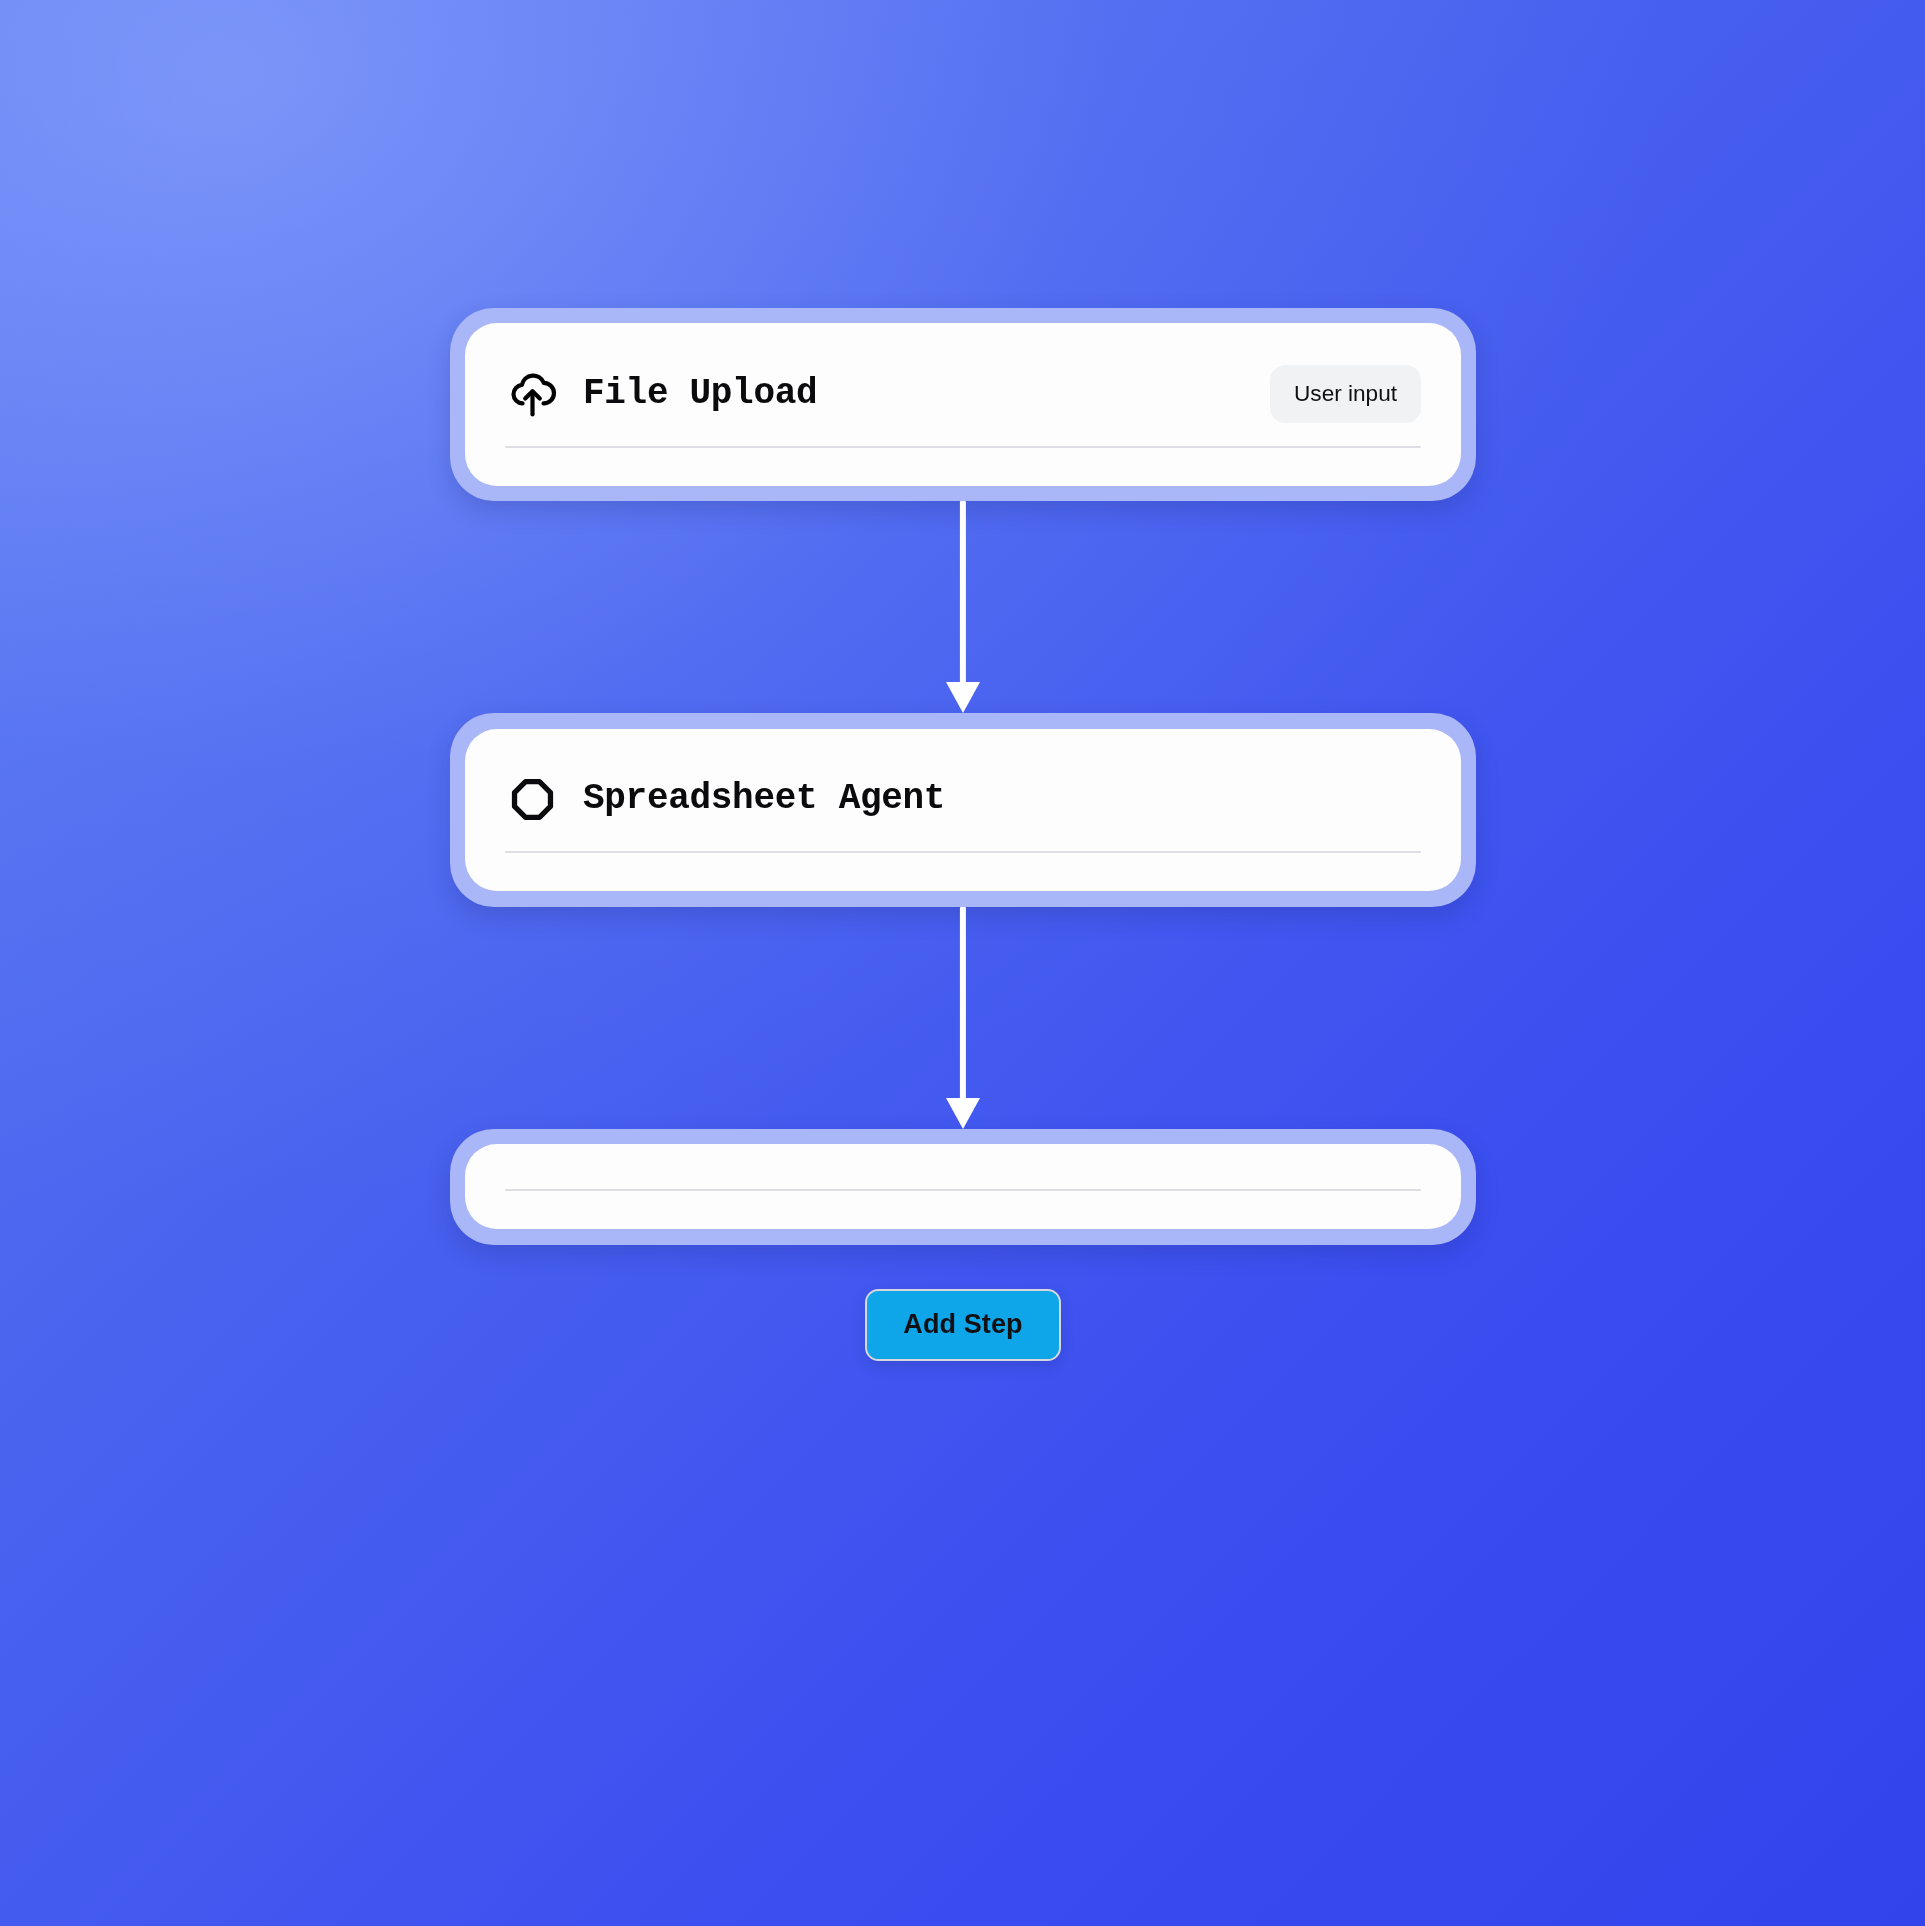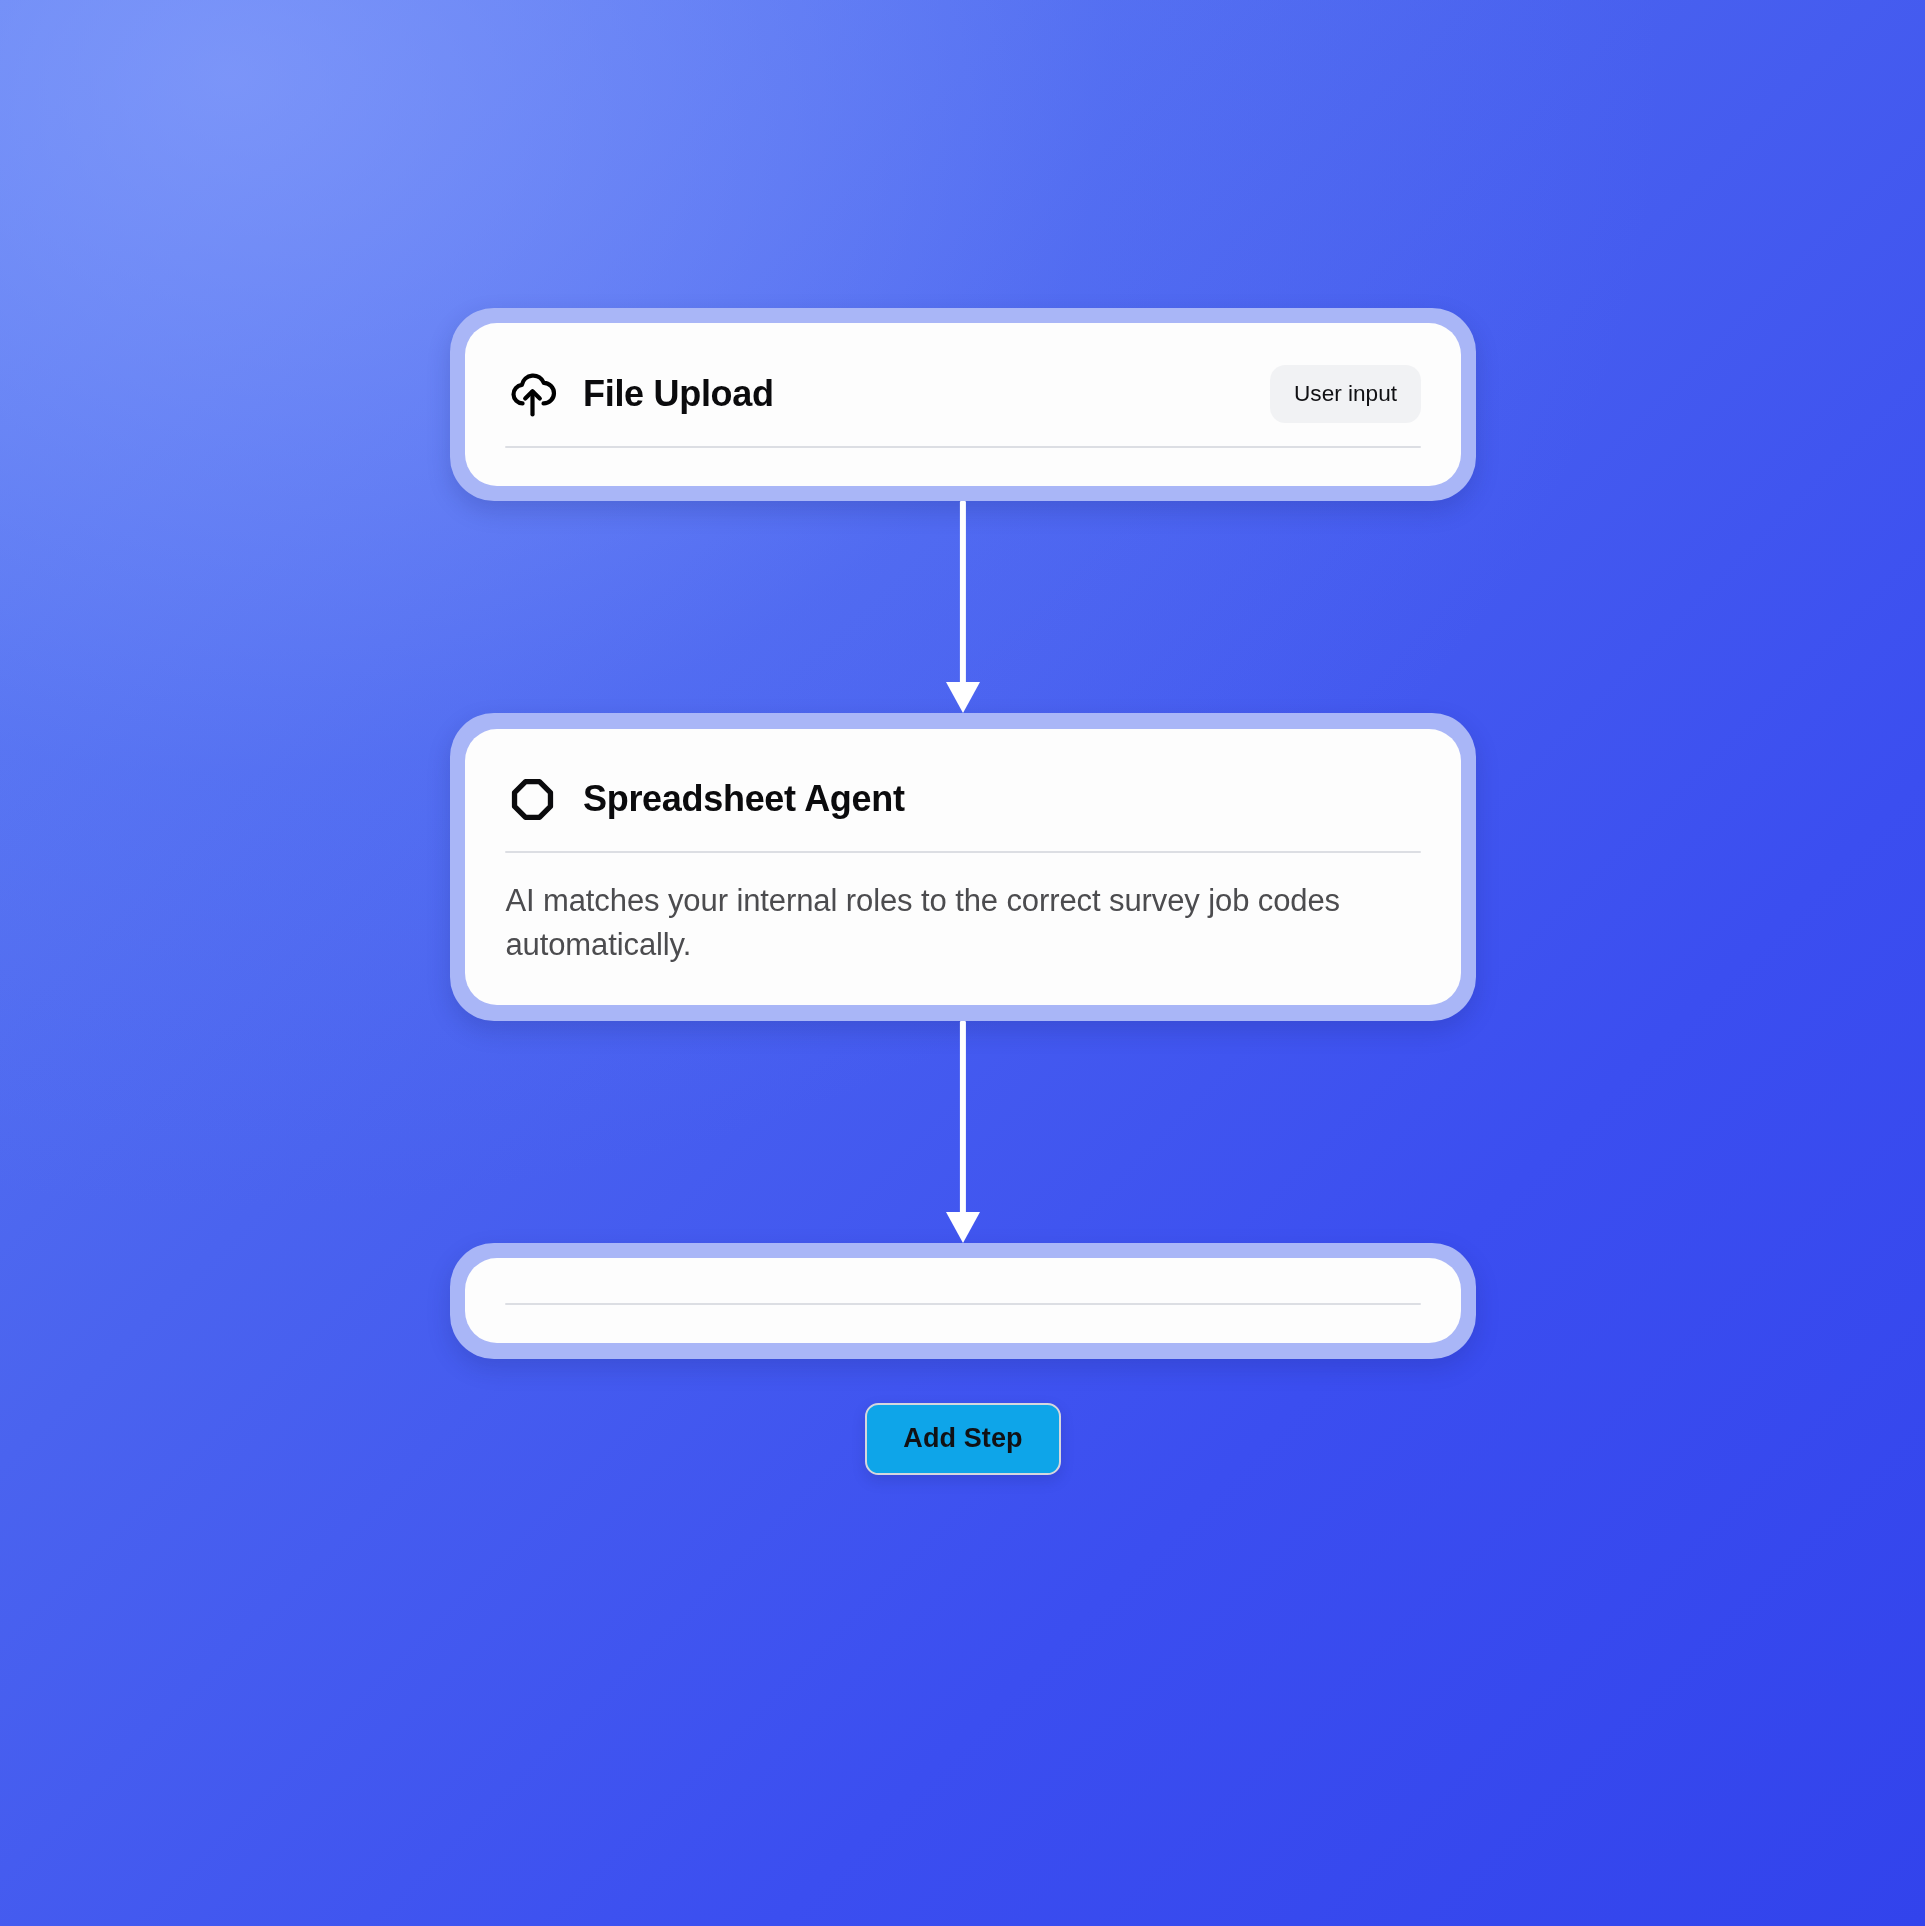--- a/index.html
+++ b/index.html
@@ -55,20 +55,21 @@
     display: flex;
     align-items: center;
     min-height: 77px;
   }
   .head-left {
     display: flex;
     align-items: center;
     gap: 22.6px;
     flex: 1 1 auto;
     min-width: 0;
+    font-family: Liberation Mono, monospace;
   }
   .card-icon {
     width: 55px;
     height: 55px;
     flex: 0 0 auto;
     display: flex;
     align-items: center;
     justify-content: center;
   }
   .card-icon svg { display: block; }
@@ -196,21 +197,20 @@
           <div class="head-left">
             <span class="card-icon">
               <svg width="49" height="49" viewBox="0 0 24 24" fill="none" stroke="#0b0b0d" stroke-width="2.6" stroke-linejoin="round">
                 <polygon points="8.6,3.2 15.4,3.2 20.8,8.6 20.8,15.4 15.4,20.8 8.6,20.8 3.2,15.4 3.2,8.6"></polygon>
               </svg>
             </span>
             <span class="card-title">Spreadsheet Agent</span>
           </div>
         </div>
         <div class="divider"></div>
-        <div class="card-body">AI matches your internal roles to the correct survey job codes automatically.</div>
       </div>
     </div>
 
     <div class="connector c2">
       <span class="conn-line"></span>
       <span class="conn-head"></span>
     </div>
 
     <div class="card-shell">
       <div class="card">

